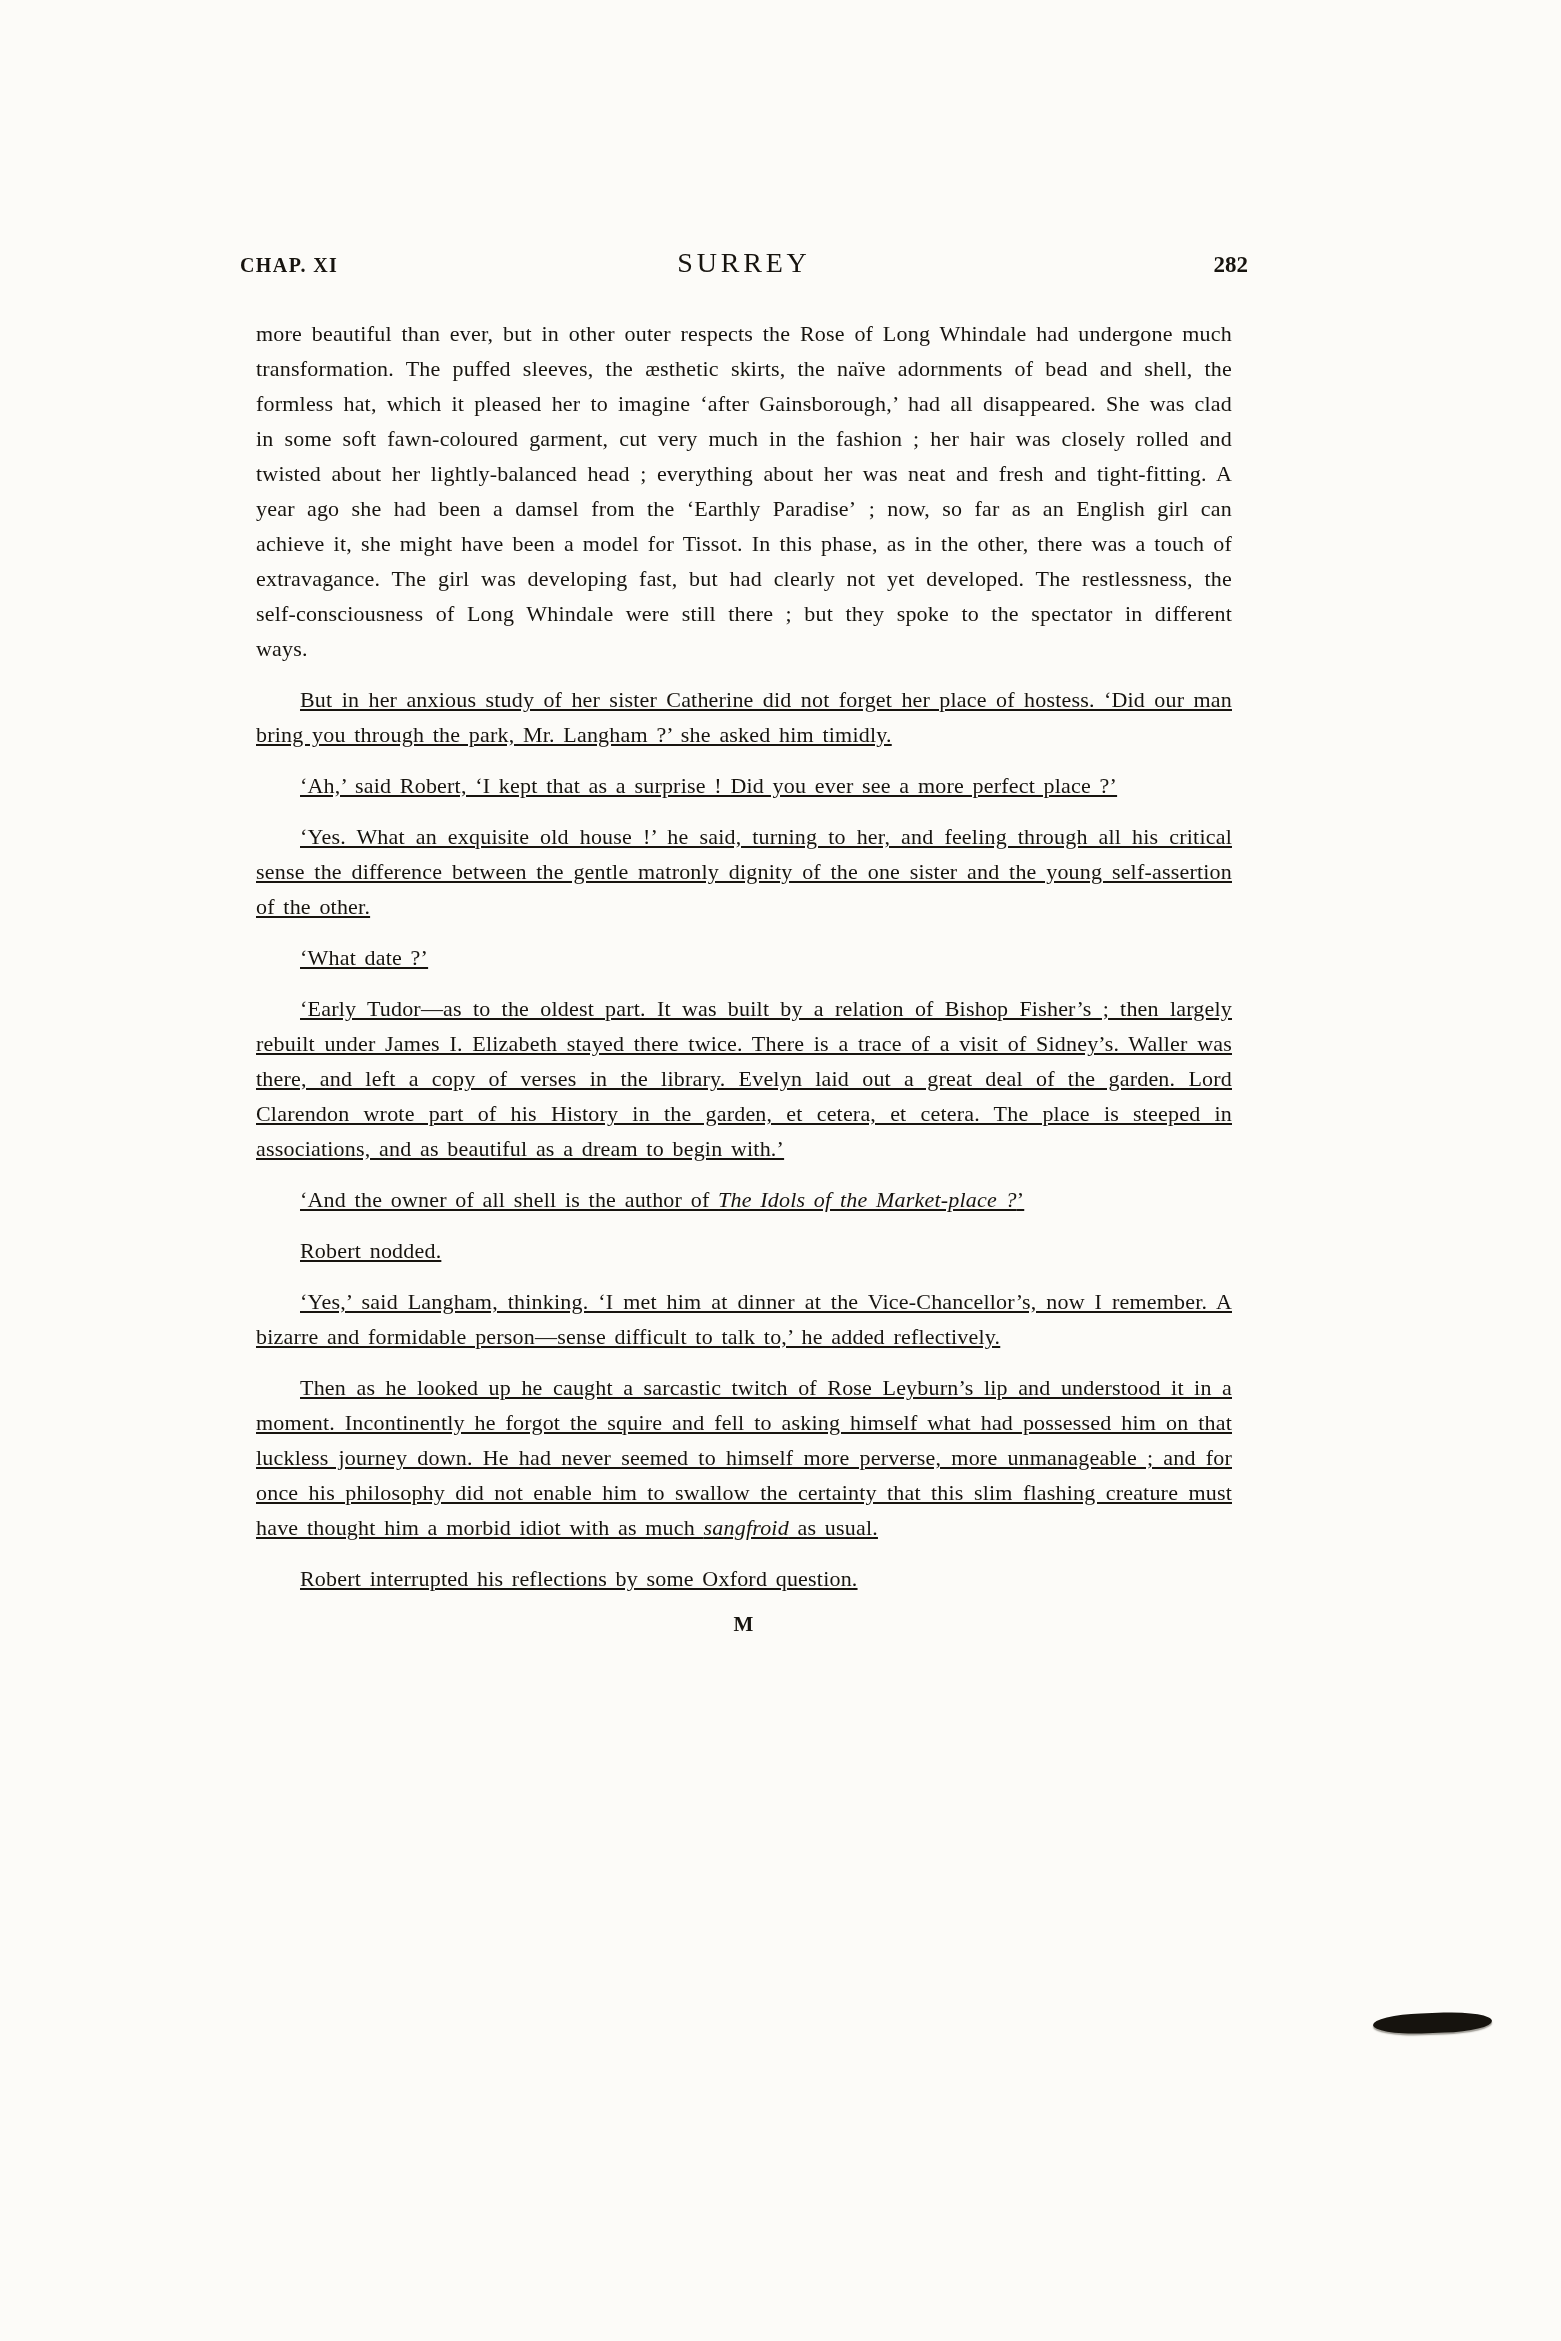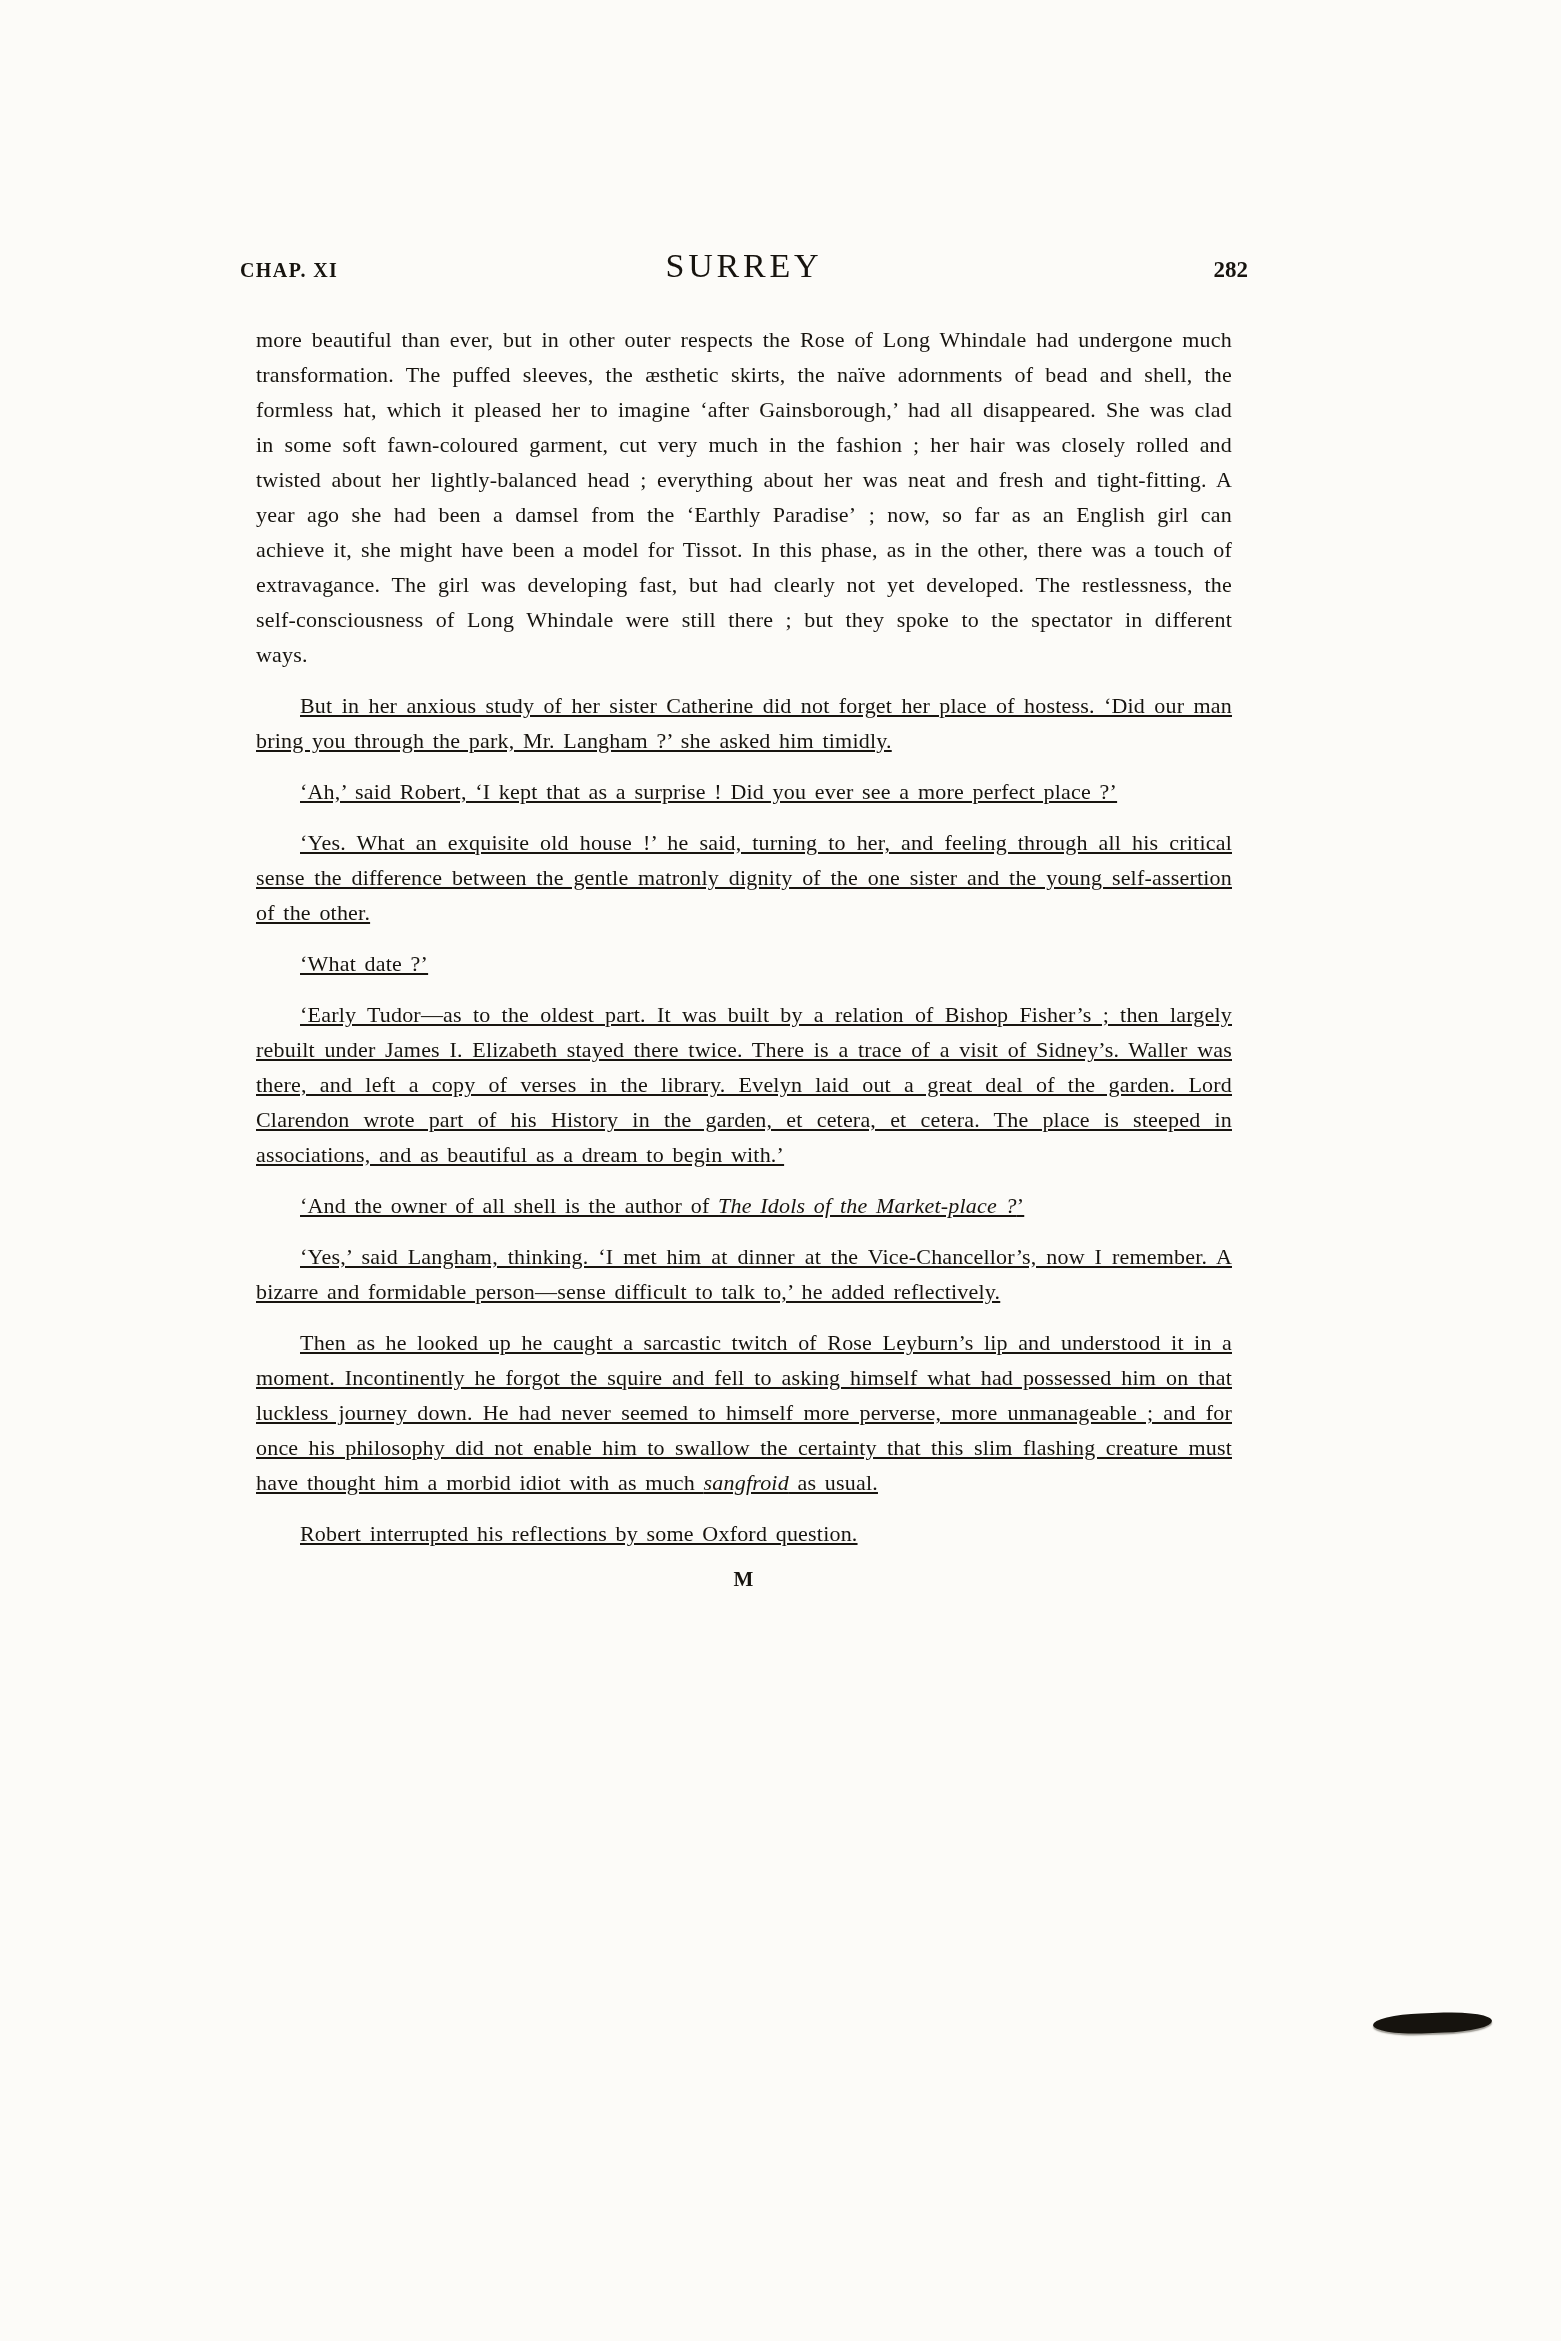--- a/index.html
+++ b/index.html
@@ -30,21 +30,21 @@
     margin-bottom: 37px;
   }
   .chap-label {
     justify-self: start;
     font-size: 20px;
     letter-spacing: 1.4px;
     font-weight: bold;
   }
   .running-title {
     justify-self: center;
-    font-size: 34px;
+    font-size: 28px;
     letter-spacing: 3.8px;
     font-weight: normal;
   }
   .page-number {
     justify-self: end;
     font-size: 23px;
     font-weight: bold;
   }
   .para {
     margin: 16px;
@@ -94,20 +94,21 @@
 
     <div>
 
     <p class="para"><span>more beautiful than ever, but in other outer respects the Rose of Long Whindale had undergone much transformation. The puffed sleeves, the æsthetic skirts, the naïve adornments of bead and shell, the formless hat, which it pleased her to imagine ‘after Gainsborough,’ had all disappeared. She was clad in some soft fawn-coloured garment, cut very much in the fashion&nbsp;; her hair was closely rolled and twisted about her lightly-balanced head&nbsp;; everything about her was neat and fresh and tight-fitting. A year ago she had been a damsel from the ‘Earthly Paradise’&nbsp;; now, so far as an English girl can achieve it, she might have been a model for Tissot. In this phase, as in the other, there was a touch of extravagance. The girl was developing fast, but had clearly not yet developed. The restlessness, the self-consciousness of Long Whindale were still there&nbsp;; but they spoke to the spectator in different ways.</span></p>
         <p class="para indent"><span>But in her anxious study of her sister Catherine did not forget her place of hostess. ‘Did our man bring you through the park, Mr. Langham&nbsp;?’ she asked him timidly.</span></p>
         <p class="para indent"><span>‘Ah,’ said Robert, ‘I kept that as a surprise&nbsp;! Did you ever see a more perfect place&nbsp;?’</span></p>
         <p class="para indent"><span>‘Yes. What an exquisite old house&nbsp;!’ he said, turning to her, and feeling through all his critical sense the difference between the gentle matronly dignity of the one sister and the young self-assertion of the other.</span></p>
         <p class="para indent"><span>‘What date&nbsp;?’</span></p>
         <p class="para indent"><span>‘Early Tudor—as to the oldest part. It was built by a relation of Bishop Fisher’s&nbsp;; then largely rebuilt under James I. Elizabeth stayed there twice. There is a trace of a visit of Sidney’s. Waller was there, and left a copy of verses in the library. Evelyn laid out a great deal of the garden. Lord Clarendon wrote part of his History in the garden, et cetera, et cetera. The place is steeped in associations, and as beautiful as a dream to begin with.’</span></p>
         <p class="para indent"><span>‘And the owner of all shell is the author of </span><i>The Idols of the Market-place&nbsp;?</i><span>’</span></p>
+        <p class="para indent"><span>Robert nodded.</span></p>
         <p class="para indent"><span>‘Yes,’ said Langham, thinking. ‘I met him at dinner at the Vice-Chancellor’s, now I remember. A bizarre and formidable person—sense difficult to talk to,’ he added reflectively.</span></p>
         <p class="para indent"><span>Then as he looked up he caught a sarcastic twitch of Rose Leyburn’s lip and understood it in a moment. Incontinently he forgot the squire and fell to asking himself what had possessed him on that luckless journey down. He had never seemed to himself more perverse, more unmanageable&nbsp;; and for once his philosophy did not enable him to swallow the certainty that this slim flashing creature must have thought him a morbid idiot with as much </span><i>sangfroid</i><span> as usual.</span></p>
         <p class="para indent"><span>Robert interrupted his reflections by some Oxford question.</span></p>
       </div>
 
     <div class="signature">M</div>
 
   </div>
 
   <div class="smudge"></div>

